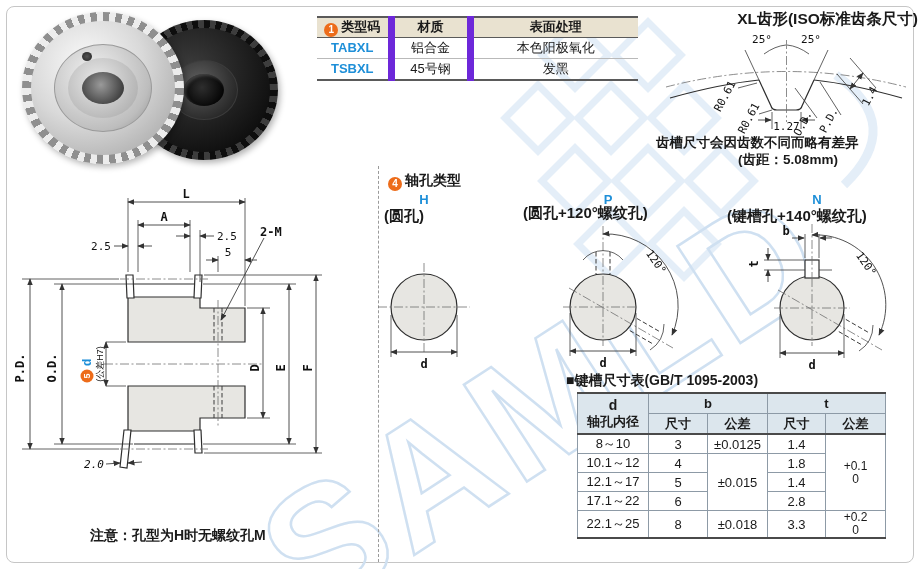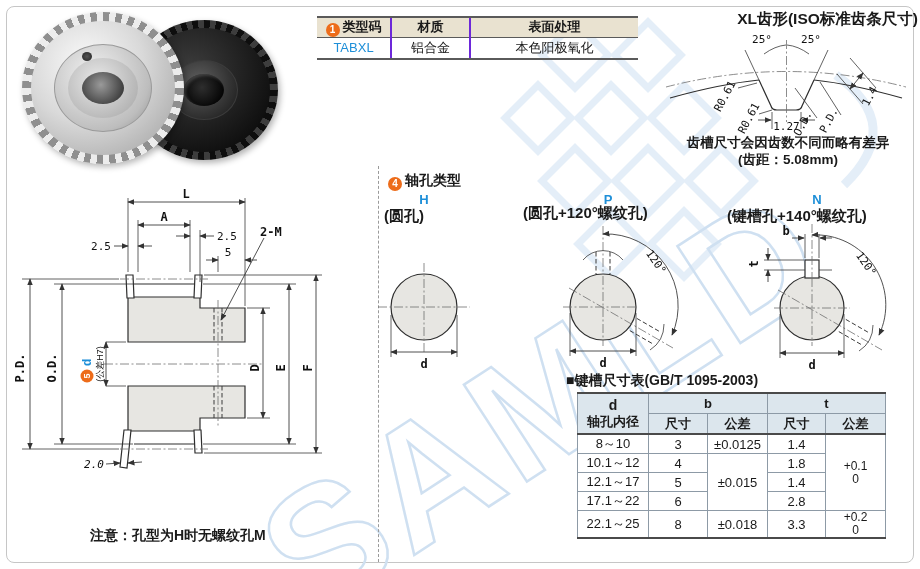--- a/index.html
+++ b/index.html
@@ -23,28 +23,28 @@
   .hub-blk{inset:40px;background:radial-gradient(circle at 42% 38%,#606060,#242424 80%);border:1px solid #3c3c3c;}
   .bore-blk{inset:54px;background:radial-gradient(circle at 45% 42%,#2e2e2e,#050505 75%);box-shadow:inset 2px 2px 3px rgba(130,130,130,.4);}
 
   
   table{border-collapse:collapse;}
   .spec{position:absolute;left:317px;top:16px;width:321px;font-size:13px;table-layout:fixed;}
   .spec th,.spec td{text-align:center;padding:0;height:20px;overflow:hidden;white-space:nowrap;}
   .spec th{background:#e9e2d0;font-weight:600;height:17px;border-top:2px solid #5a5a5a;border-bottom:1.5px solid #5a5a5a;}
   .spec td{border-bottom:1px solid #b9b9b9;}
   .spec tr:last-child td{border-bottom:2px solid #5a5a5a;}
-  .spec th+th,.spec td+td{border-left:2px solid #6d28d9;margin-left:44px;}
-  .code{color:#1e8fd8;font-weight:400;}
+  .spec th+th,.spec td+td{border-left:7px solid #6d28d9;margin-left:44px;}
+  .code{color:#1e8fd8;font-weight:700;}
   .mk{display:inline-flex;align-items:center;justify-content:center;width:14px;height:14px;border-radius:50%;
       background:#ed6c1a;color:#fff;font-size:10px;font-weight:bold;margin-right:3px;vertical-align:-2px;}
 
   
   .tp-title{position:absolute;left:660px;top:9px;width:258px;text-align:right;font-size:15.5px;font-weight:600;}
-  .tp-note1{position:absolute;left:656px;top:134px;width:264px;text-align:center;font-size:13.5px;font-weight:600;}
+  .tp-note1{position:absolute;left:656px;top:134px;width:264px;text-align:left;font-size:13.5px;font-weight:600;}
   .tp-note2{position:absolute;left:656px;top:151px;width:264px;text-align:center;font-size:13.5px;font-weight:600;}
 
   
   .ln{stroke:#2e2e2e;stroke-width:1.2;fill:none;}
   .thin{stroke:#3a3a3a;stroke-width:0.8;fill:none;}
   .cl{stroke:#707070;stroke-width:0.8;fill:none;stroke-dasharray:9 2.5 2 2.5;}
   .hid{stroke:#3a3a3a;stroke-width:1;fill:none;stroke-dasharray:4.5 2.5;}
   .dim{stroke:#3d3d3d;stroke-width:0.9;fill:none;}
   .met{fill:#e7e6e2;stroke:#2e2e2e;stroke-width:1.2;}
   .wht{fill:#fff;stroke:#2e2e2e;stroke-width:1.2;}
@@ -125,20 +125,25 @@
       </th>
       <th>材质</th>
       <th>表面处理</th>
     </tr>
   </thead>
   <tbody>
     <tr>
       <td class="code">TABXL</td>
       <td>铝合金</td>
       <td>本色阳极氧化</td>
+    </tr>
+    <tr>
+      <td class="code">TSBXL</td>
+      <td>45号钢</td>
+      <td>发黑</td>
     </tr>
   </tbody>
 </table>
 
 <div class="tp-title">XL齿形(ISO标准齿条尺寸)</div>
 <svg style="position:absolute;left:660px;top:30px" width="252" height="106" viewBox="0 0 252 106">
   <defs>
     <marker id="aT" viewBox="0 0 10 10" refX="9" refY="5" markerWidth="8" markerHeight="8" orient="auto-start-reverse">
       <path d="M0,1 L10,5 L0,9 Z" fill="#333"></path>
       </marker>

